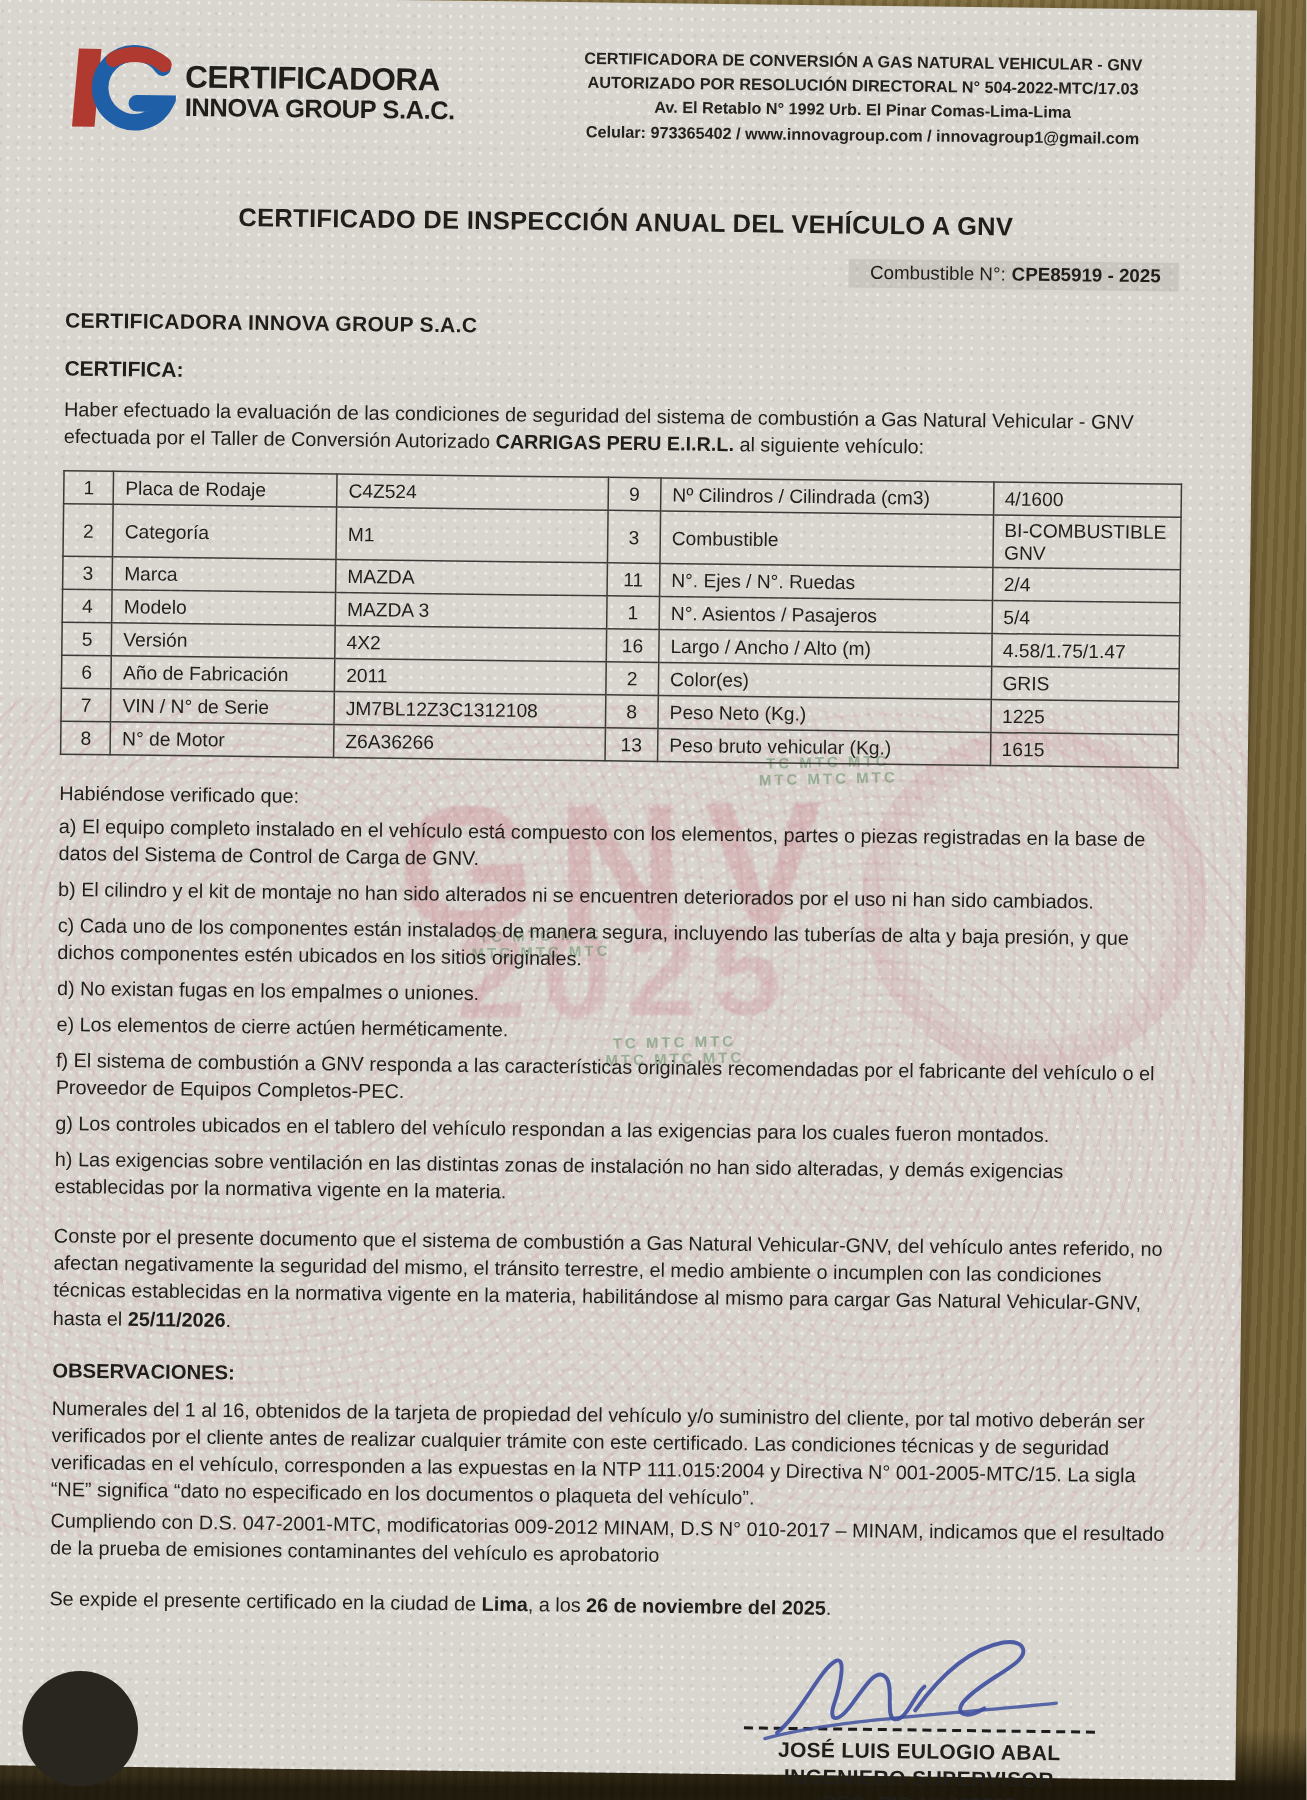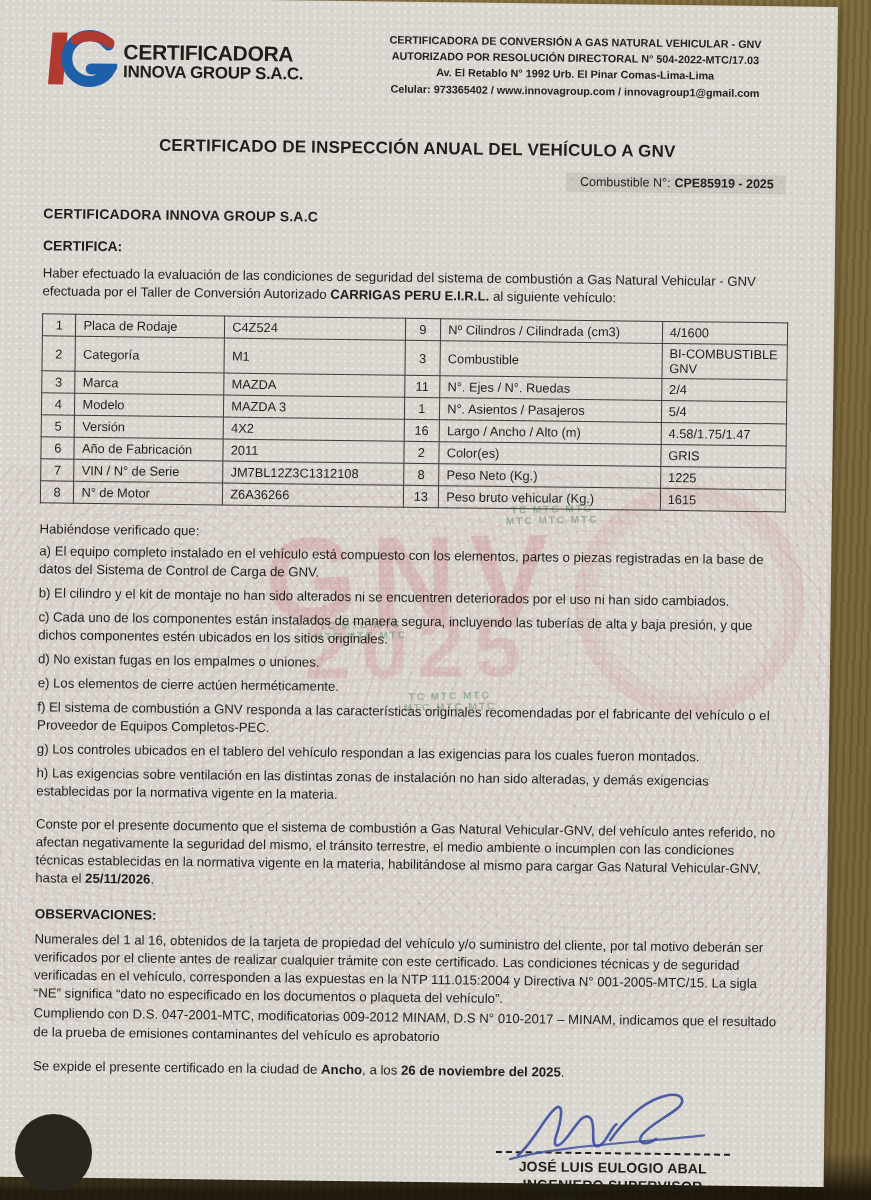--- a/index.html
+++ b/index.html
@@ -245,21 +245,21 @@
         <p>h) Las exigencias sobre ventilación en las distintas zonas de instalación no han sido alteradas, y demás exigencias establecidas por la normativa vigente en la materia.</p>
       </div>
 
       <p class="body-p" style="margin-top:15px"><span>Conste por el presente documento que el sistema de combustión a Gas Natural Vehicular-GNV, del vehículo antes referido, no afectan negativamente la seguridad del mismo, el tránsito terrestre, el medio ambiente o incumplen con las condiciones técnicas establecidas en la normativa vigente en la materia, habilitándose al mismo para cargar Gas Natural Vehicular-GNV, hasta el </span><b>25/11/2026</b><span>.</span></p>
 
       <div class="obs-h">OBSERVACIONES:</div>
 
       <p class="body-p" style="margin-top:9px">Numerales del 1 al 16, obtenidos de la tarjeta de propiedad del vehículo y/o suministro del cliente, por tal motivo deberán ser verificados por el cliente antes de realizar cualquier trámite con este certificado. Las condiciones técnicas y de seguridad verificadas en el vehículo, corresponden a las expuestas en la NTP 111.015:2004 y Directiva N° 001-2005-MTC/15. La sigla “NE” significa “dato no especificado en los documentos o plaqueta del vehículo”.</p>
       <p class="body-p" style="margin-top:2px">Cumpliendo con D.S. 047-2001-MTC, modificatorias 009-2012 MINAM, D.S N° 010-2017 – MINAM, indicamos que el resultado de la prueba de emisiones contaminantes del vehículo es aprobatorio</p>
 
-      <p class="body-p expide"><span>Se expide el presente certificado en la ciudad de </span><b>Ancho</b><span>, a los </span><b>26 de noviembre del 2025</b><span>.</span></p>
+      <p class="body-p expide"><span>Se expide el presente certificado en la ciudad de </span><b>Lima</b><span>, a los </span><b>26 de noviembre del 2025</b><span>.</span></p>
 
       <div class="sig-block">
         <svg class="sig-svg" width="230" height="84" viewBox="0 0 230 84">
           <path d="M20 72 C 35 60, 48 30, 58 24 C 66 19, 62 40, 58 52 C 54 64, 60 66, 70 52 C 80 38, 86 28, 92 34 C 98 40, 92 60, 98 62 C 106 64, 112 44, 118 40" fill="none" stroke="#40509e" stroke-width="2.6" stroke-linecap="round" opacity=".92"></path>
           <path d="M112 56 C 130 30, 150 14, 170 10 C 184 8, 188 16, 178 24 C 168 32, 152 40, 144 50 C 138 58, 146 62, 158 54" fill="none" stroke="#40509e" stroke-width="2.6" stroke-linecap="round" opacity=".92"></path>
           <path d="M12 76 C 60 62, 140 58, 206 50" fill="none" stroke="#40509e" stroke-width="2.2" stroke-linecap="round" opacity=".85"></path>
         </svg>
         <div class="sig-line"></div>
         <div class="sig-name">JOSÉ LUIS EULOGIO ABAL</div>
         <div class="sig-role">INGENIERO SUPERVISOR</div>

